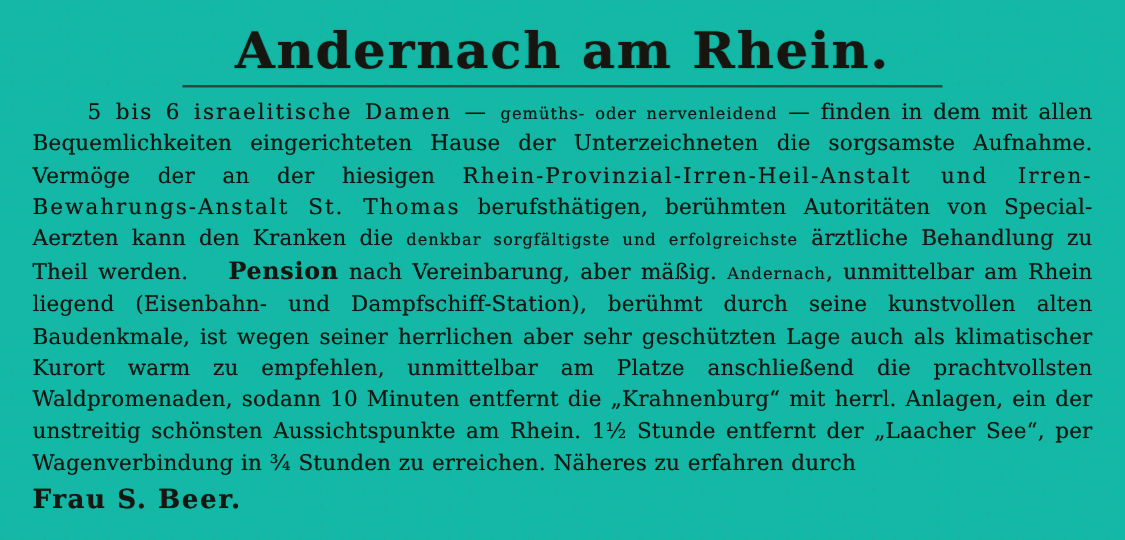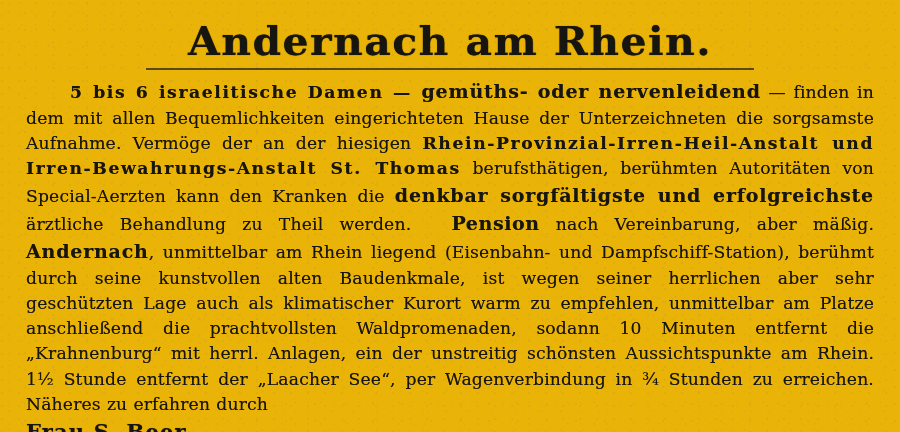--- a/index.html
+++ b/index.html
@@ -12,21 +12,21 @@
     height: 432px;
     overflow: hidden;
     font-family: "DejaVu Serif", serif;
   }
 
   
   .page {
     position: relative;
     width: 900px;
     height: 432px;
-    background: #eab308;
+    background: #14b8a6;
     box-sizing: border-box;
   }
 
   
   .grain {
     position: absolute;
     inset: 0;
     pointer-events: none;
     background-image:
       radial-gradient(circle at 12% 22%, rgba(120,115,105,0.10) 0 1px, transparent 1px),
@@ -72,22 +72,22 @@
     text-justify: inter-word;
     font-family: "DejaVu Serif", serif;
     font-size: 17.2px;
     line-height: 1.47;
     color: #17150f;
     letter-spacing: .15px;
     word-spacing: .5px;
     text-shadow: 0 0 .6px rgba(0,0,0,.5);
   }
   .body .big { font-weight: 700; font-size: 19px; letter-spacing: .6px; margin-left: 24px; }
-  .body .bigger { font-weight: 700; font-size: 19px; letter-spacing: .8px; }
-  .body .sp { font-weight: 700; letter-spacing: 1.6px; }
+  .body .bigger { font-weight: 400; font-size: 13px; letter-spacing: .8px; }
+  .body .sp { font-weight: 400; letter-spacing: 1.6px; }
   .indent { display: inline-block; width: 44px; }
 
   .lastline {
     display: flex;
     justify-content: space-between;
     align-items: baseline;
     margin-top: 2px;
     font-family: "DejaVu Serif", serif;
     font-size: 17.2px;
     color: #17150f;

